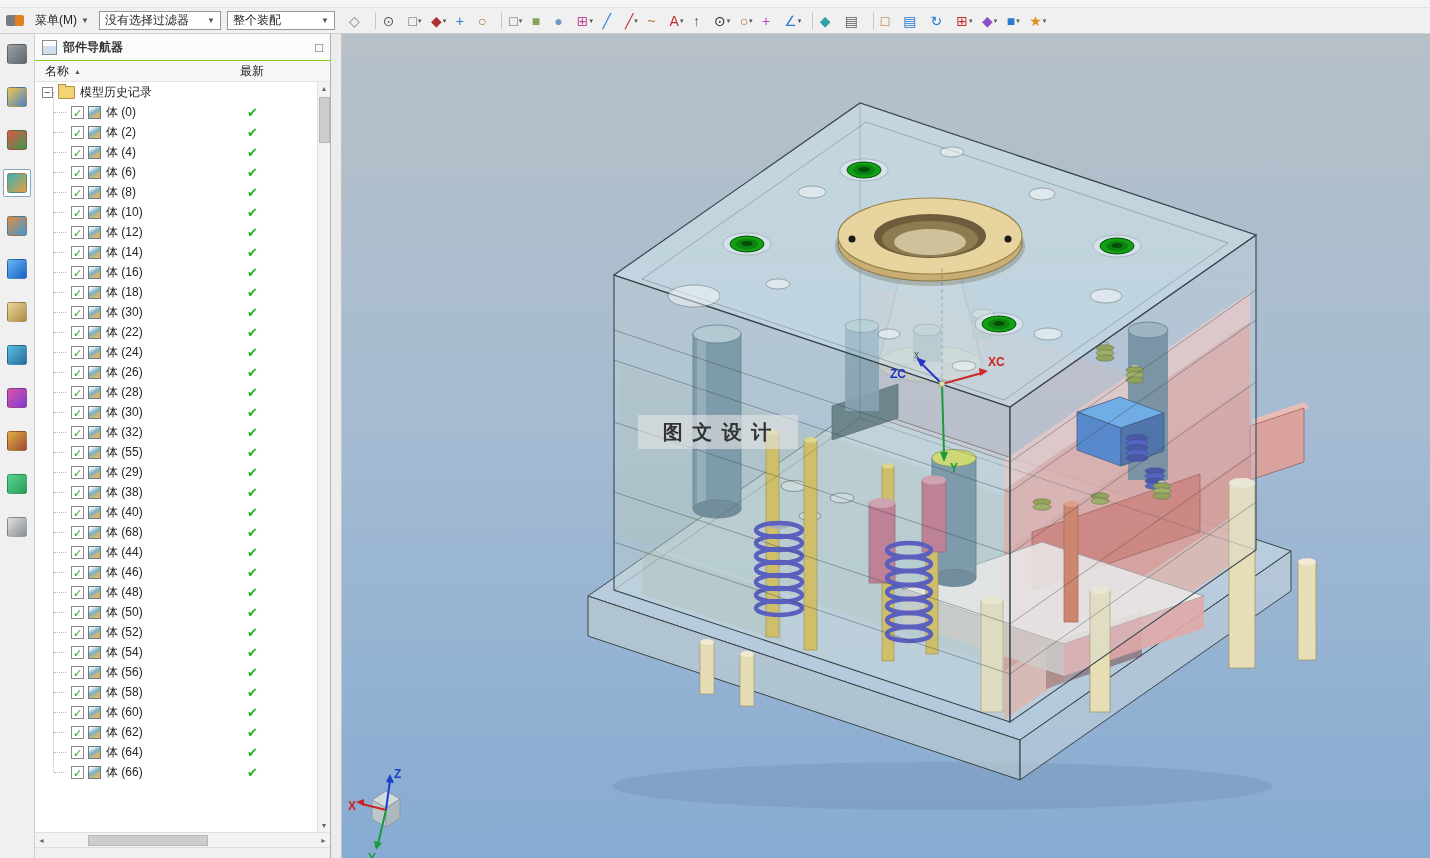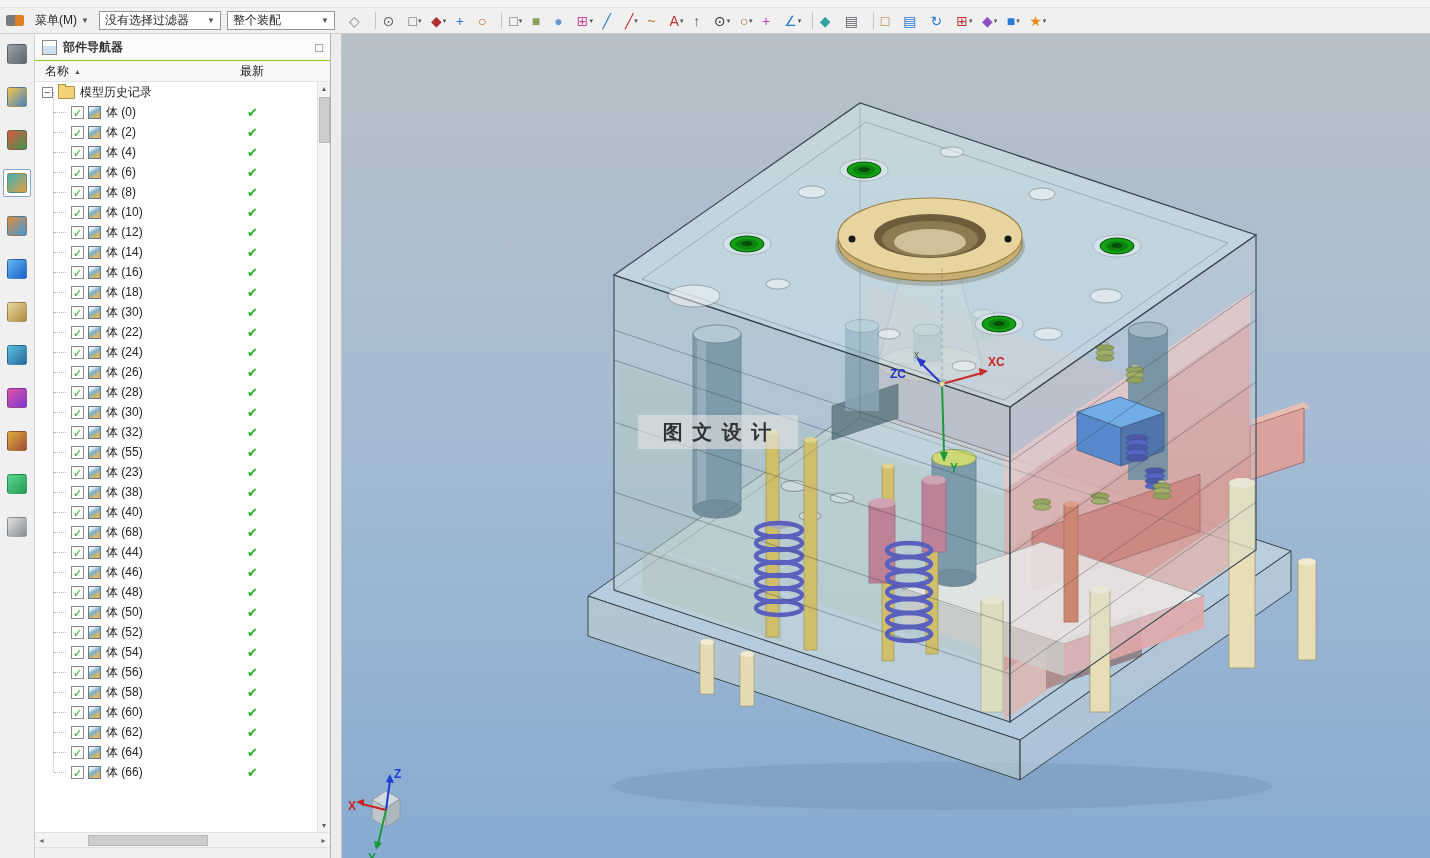--- a/index.html
+++ b/index.html
@@ -430,21 +430,21 @@
   <div class="tree-row">
     <span class="checkbox">✓</span>
     <span class="body-chip"></span>
     <span class="row-label">体 (55)</span>
     <span class="row-check">✔</span>
   </div>
 
   <div class="tree-row">
     <span class="checkbox">✓</span>
     <span class="body-chip"></span>
-    <span class="row-label">体 (23)</span>
+    <span class="row-label">体 (29)</span>
     <span class="row-check">✔</span>
   </div>
 
   <div class="tree-row">
     <span class="checkbox">✓</span>
     <span class="body-chip"></span>
     <span class="row-label">体 (38)</span>
     <span class="row-check">✔</span>
   </div>
 

